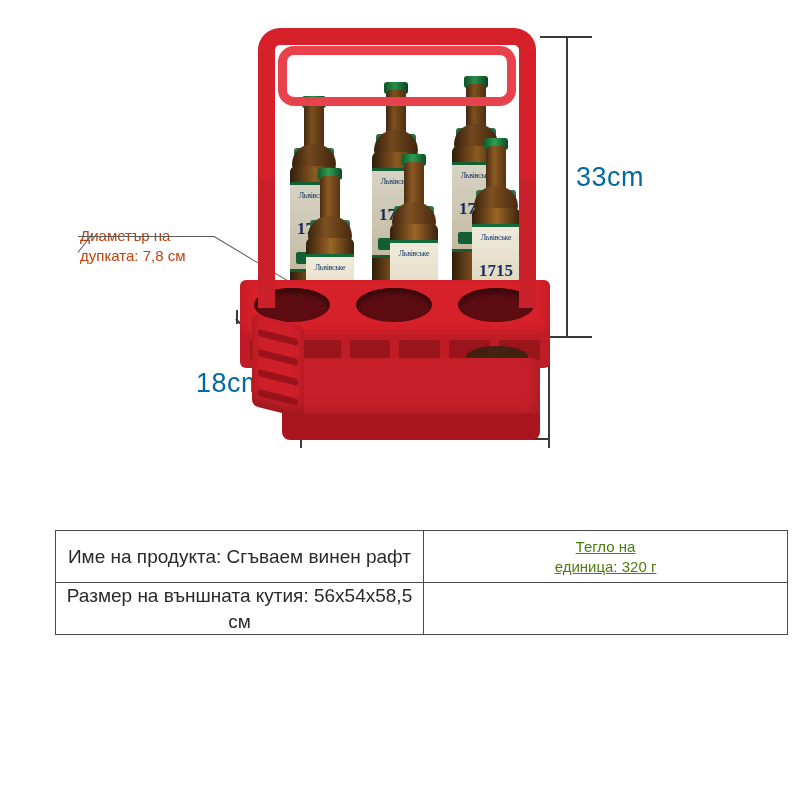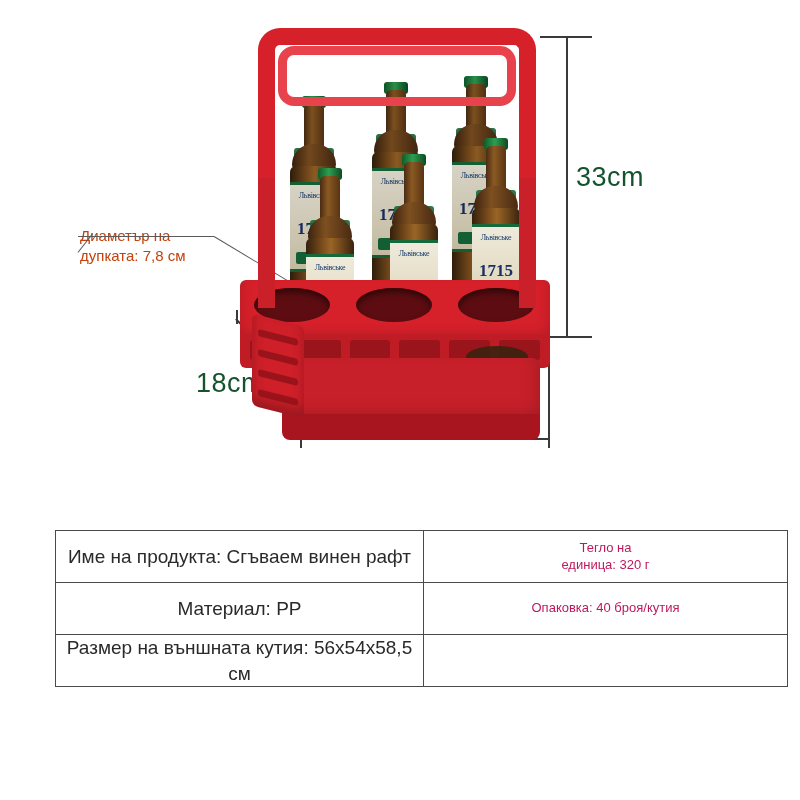--- a/index.html
+++ b/index.html
@@ -286,21 +286,21 @@
   .dim-v { width: 1.5px; }
   .dim-h { height: 1.5px; }
   .tick {
     position: absolute;
     background: #3a3a3a;
   }
   .dim-label {
     position: absolute;
     font-size: 27px;
     font-family: "Liberation Sans", sans-serif;
-    color: #14532d;
+    color: #0369a1;
     letter-spacing: .5px;
     white-space: nowrap;
   }
   .callout-text {
     position: absolute;
     font-size: 15px;
     line-height: 1.3;
     color: #c2410c;
     white-space: nowrap;
   }
@@ -326,23 +326,24 @@
     text-align: center;
     vertical-align: middle;
   }
   #spec-table tr { height: 52px; }
   .cell-small {
     font-size: 19px;
     color: #2a2a2a;
     line-height: 1.35;
   }
   .cell-big {
-    font-size: 13px;
-    color: #be185d;
+    font-size: 15px;
+    color: #4d7c0f;
     line-height: 1.3;
+    text-decoration: underline;
   }
   .col-a { width: 347px; }
   .col-b { width: 343px; }
 </style>
 </head>
 <body>
 
 <div id="illustration">
 
   <div class="crate-wrap">
@@ -485,21 +486,17 @@
 </div>
 
 <table id="spec-table">
   <tbody>
     <tr>
       <td class="col-a cell-small">Име на продукта: Сгъваем винен рафт</td>
       <td class="col-b cell-big" style="white-space:pre-line;">Тегло на
 единица: 320 г</td>
     </tr>
     <tr>
-      <td class="col-a cell-small">Материал: PP</td>
-      <td class="col-b cell-big" style="white-space:pre-line;">Опаковка: 40 броя/кутия</td>
-    </tr>
-    <tr>
       <td class="col-a cell-small">Размер на външната кутия: 56x54x58,5 см</td>
       <td class="col-b cell-small"></td>
     </tr>
   </tbody>
 </table>
 
 </body></html>

